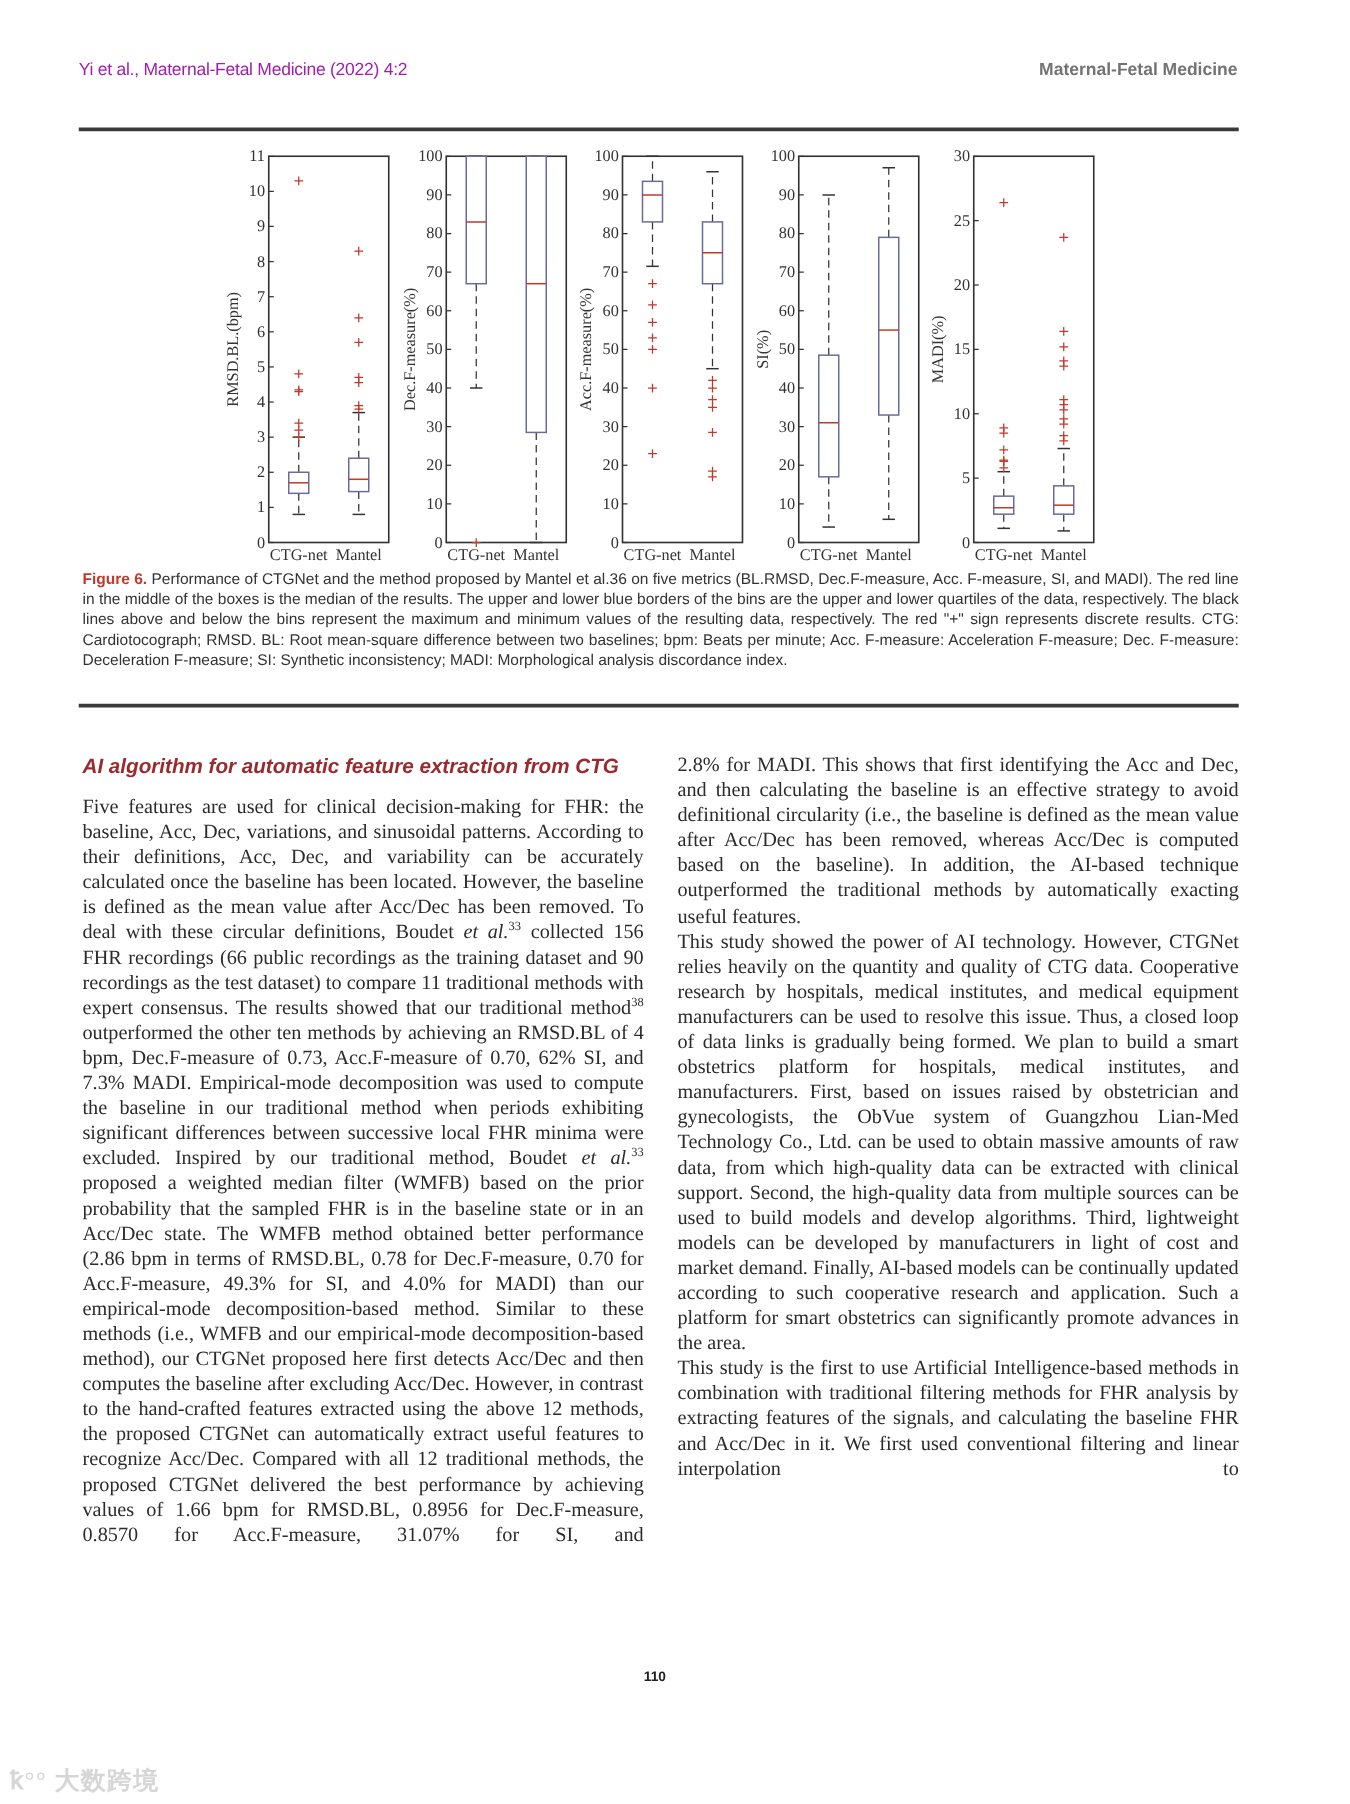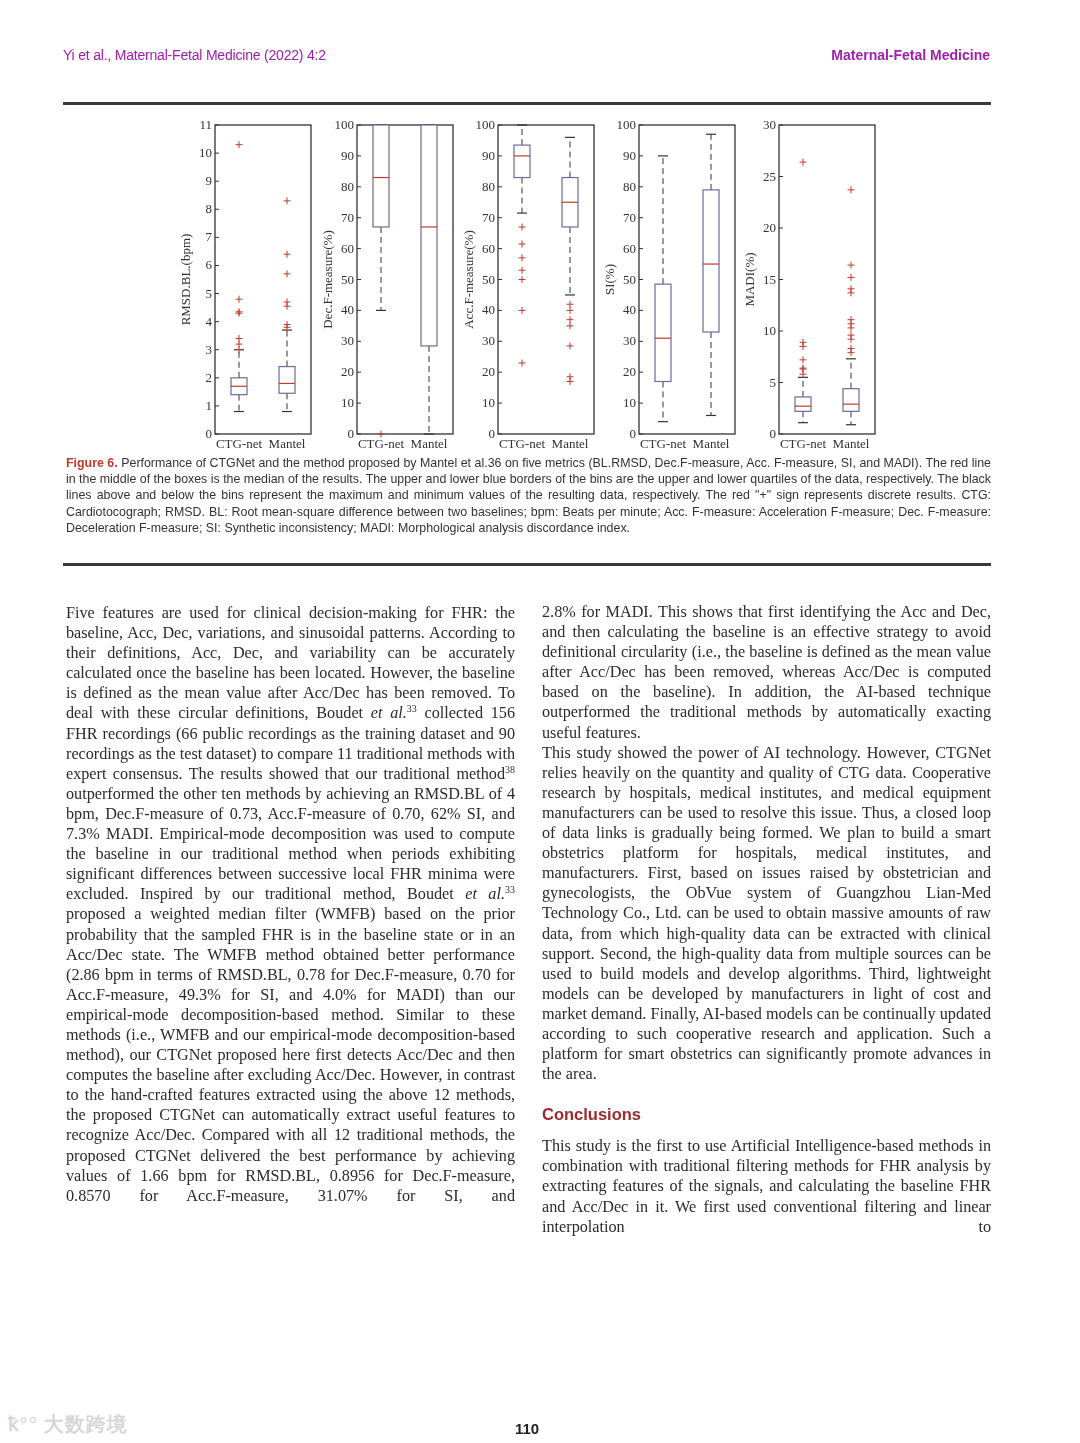--- a/index.html
+++ b/index.html
@@ -1,27 +1,27 @@
 <!DOCTYPE html>
 <html><head>
 <meta charset="utf-8">
 <style>
   html,body{margin:0;padding:0;background:#fff;}
   body{width:1080px;height:1443px;position:relative;overflow:hidden;font-family:"Liberation Serif",serif;color:#2a2a2a;}
   .hdr-left{position:absolute;left:63px;top:47px;font-family:"Liberation Sans",sans-serif;font-size:14px;color:#a21caf;letter-spacing:-0.2px;}
-  .hdr-right{position:absolute;right:90px;top:47px;font-family:"Liberation Sans",sans-serif;font-size:14px;font-weight:bold;color:#a21caf;}
+  .hdr-right{position:absolute;right:90px;top:47px;font-family:"Liberation Sans",sans-serif;font-size:14px;font-weight:bold;color:#737373;}
   .rule{position:absolute;left:63px;width:928px;height:3px;background:#3a3a3a;}
   #fig{position:absolute;left:0;top:110px;width:1080px;height:350px;}
   .caption{position:absolute;left:66px;top:455px;width:925px;font-family:"Liberation Sans",sans-serif;font-size:12.4px;line-height:16.2px;color:#333;text-align:justify;}
   .caption .lbl{color:#c0392b;font-weight:bold;}
   .col{position:absolute;font-size:16.2px;line-height:20.1px;text-align:justify;color:#2b2b2b;}
   .col p{margin:0;}
   .h2{font-family:"Liberation Sans",sans-serif;font-style:italic;font-weight:bold;color:#9b2a2f;font-size:16.5px;line-height:21px;margin:0 0 11px 0;}
   .h2n{font-family:"Liberation Sans",sans-serif;font-weight:bold;color:#9b2a2f;font-size:16.5px;line-height:21px;margin:0 0 11px 0;}
-  .page-num{position:absolute;left:515px;top:1420px;font-family:"Liberation Sans",sans-serif;font-weight:bold;font-size:15px;color:#222;}
+  .page-num{position:absolute;left:515px;top:1336px;font-family:"Liberation Sans",sans-serif;font-weight:bold;font-size:11px;color:#222;}
   .wm{position:absolute;left:8px;top:1410px;font-family:Liberation Serif, serif;font-size:20px;color:#d6d6d6;font-weight:bold;letter-spacing:1px;}
   sup{font-size:10px;line-height:0;}
   svg text{font-family:"Liberation Serif",serif;}
 </style>
 </head>
 <body>
 
 <div class="hdr-left">Yi et al., Maternal-Fetal Medicine (2022) 4:2</div>
 <div class="hdr-right">Maternal-Fetal Medicine</div>
 <div class="rule" style="top:102px;"></div>
@@ -261,26 +261,26 @@
     <path d="M847.5 79.89000000000001 H854.5 M851 76.39000000000001 V83.39000000000001" stroke="#c0392b" stroke-width="1" fill="none"></path>
   </svg>
 
 <div class="caption">
   <span class="lbl">Figure 6.</span>
   <span>Performance of CTGNet and the method proposed by Mantel et al.36 on five metrics (BL.RMSD, Dec.F-measure, Acc. F-measure, SI, and MADI). The red line in the middle of the boxes is the median of the results. The upper and lower blue borders of the bins are the upper and lower quartiles of the data, respectively. The black lines above and below the bins represent the maximum and minimum values of the resulting data, respectively. The red "+" sign represents discrete results. CTG: Cardiotocograph; RMSD. BL: Root mean-square difference between two baselines; bpm: Beats per minute; Acc. F-measure: Acceleration F-measure; Dec. F-measure: Deceleration F-measure; SI: Synthetic inconsistency; MADI: Morphological analysis discordance index.</span>
 </div>
 <div class="rule" style="top:563px;"></div>
 
 <div class="col" style="left:66px;top:603px;width:449px;">
+  <div class="h2">AI algorithm for automatic feature extraction from CTG</div>
 <p style="height: 702px; overflow: hidden; text-align-last: justify;"><span>Five features are used for clinical decision-making for FHR: the baseline, Acc, Dec, variations, and sinusoidal patterns. According to their definitions, Acc, Dec, and variability can be accurately calculated once the baseline has been located. However, the baseline is defined as the mean value after Acc/Dec has been removed. To deal with these circular definitions, Boudet </span><i>et al.</i><sup>33</sup><span> collected 156 FHR recordings (66 public recordings as the training dataset and 90 recordings as the test dataset) to compare 11 traditional methods with expert consensus. The results showed that our traditional method</span><sup>38</sup><span> outperformed the other ten methods by achieving an RMSD.BL of 4 bpm, Dec.F-measure of 0.73, Acc.F-measure of 0.70, 62% SI, and 7.3% MADI. Empirical-mode decomposition was used to compute the baseline in our traditional method when periods exhibiting significant differences between successive local FHR minima were excluded. Inspired by our traditional method, Boudet </span><i>et al.</i><sup>33</sup><span> proposed a weighted median filter (WMFB) based on the prior probability that the sampled FHR is in the baseline state or in an Acc/Dec state. The WMFB method obtained better performance (2.86 bpm in terms of RMSD.BL, 0.78 for Dec.F-measure, 0.70 for Acc.F-measure, 49.3% for SI, and 4.0% for MADI) than our empirical-mode decomposition-based method. Similar to these methods (i.e., WMFB and our empirical-mode decomposition-based method), our CTGNet proposed here first detects Acc/Dec and then computes the baseline after excluding Acc/Dec. However, in contrast to the hand-crafted features extracted using the above 12 methods, the proposed CTGNet can automatically extract useful features to recognize Acc/Dec. Compared with all 12 traditional methods, the proposed CTGNet delivered the best performance by achieving values of 1.66 bpm for RMSD.BL, 0.8956 for Dec.F-measure, 0.8570 for Acc.F-measure, 31.07% for SI, and</span></p>
   </div>
 
 <div id="flow-text">
     <div class="col" style="left: 542px; top: 602px; width: 449px;">
       <p>2.8% for MADI. This shows that first identifying the Acc and Dec, and then calculating the baseline is an effective strategy to avoid definitional circularity (i.e., the baseline is defined as the mean value after Acc/Dec has been removed, whereas Acc/Dec is computed based on the baseline). In addition, the AI-based technique outperformed the traditional methods by automatically exacting useful features.</p>
       <p>This study showed the power of AI technology. However, CTGNet relies heavily on the quantity and quality of CTG data. Cooperative research by hospitals, medical institutes, and medical equipment manufacturers can be used to resolve this issue. Thus, a closed loop of data links is gradually being formed. We plan to build a smart obstetrics platform for hospitals, medical institutes, and manufacturers. First, based on issues raised by obstetrician and gynecologists, the ObVue system of Guangzhou Lian-Med Technology Co., Ltd. can be used to obtain massive amounts of raw data, from which high-quality data can be extracted with clinical support. Second, the high-quality data from multiple sources can be used to build models and develop algorithms. Third, lightweight models can be developed by manufacturers in light of cost and market demand. Finally, AI-based models can be continually updated according to such cooperative research and application. Such a platform for smart obstetrics can significantly promote advances in the area.</p>
-      <div class="h2n" style="margin-top: 20px;">Conclusions</div>
       <p style="text-align-last: justify;">This study is the first to use Artificial Intelligence-based methods in combination with traditional filtering methods for FHR analysis by extracting features of the signals, and calculating the baseline FHR and Acc/Dec in it. We first used conventional filtering and linear interpolation to</p>
     </div>
   </div>
 
 <div class="page-num">110</div>
 <div class="wm"><span>ꝁ°°</span> <span>大数跨境</span></div>
 
 </body></html>

